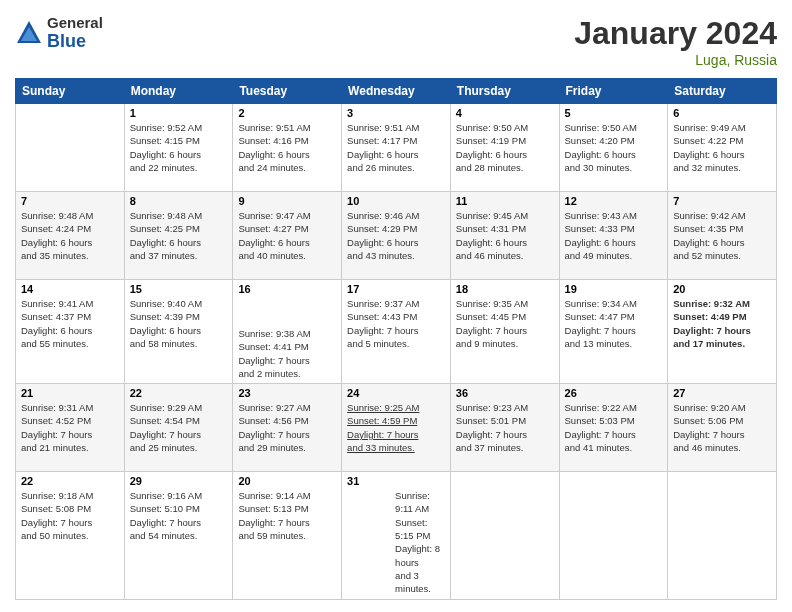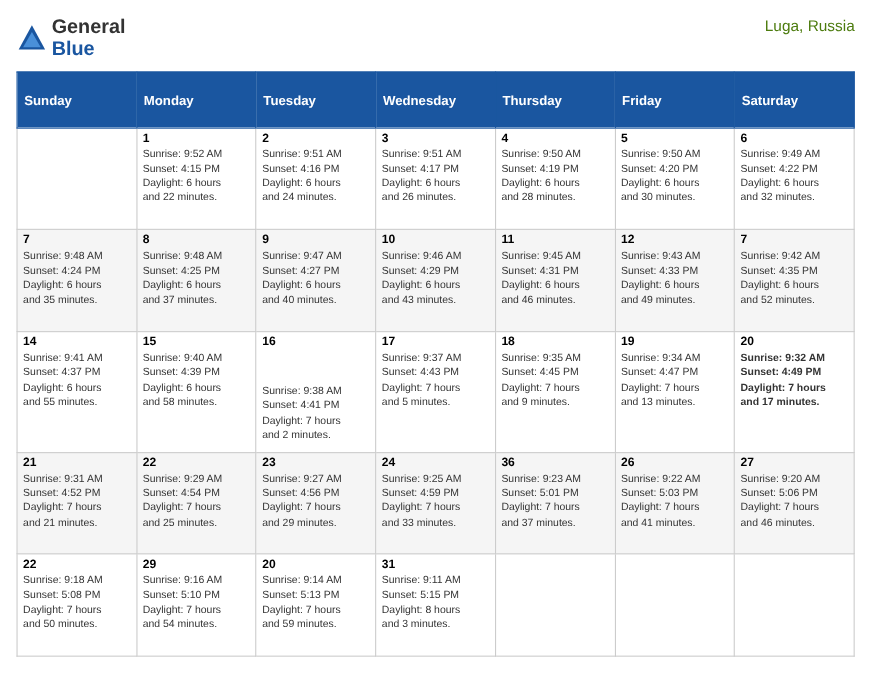--- a/index.html
+++ b/index.html
@@ -26,21 +26,21 @@
     .logo {
       display: flex;
       align-items: center;
     }
     .logo-text {
       display: flex;
       flex-direction: column;
       line-height: 1.1;
     }
     .logo-general {
-      font-size: 18px;
+      font-size: 15px;
       font-weight: bold;
       color: #333;
     }
     .logo-blue {
       font-size: 18px;
       font-weight: bold;
       color: #1a56a0;
     }
     .logo-icon {
       width: 28px;
@@ -62,21 +62,21 @@
     .calendar {
       flex: 1;
       border-collapse: collapse;
       width: 100%;
       font-size: 10.5px;
     }
     .calendar th {
       background-color: #1a56a0;
       color: #fff;
       text-align: left;
-      padding: 18px 6px;
+      padding: 5px 6px;
       font-size: 12px;
       border: 1px solid #1a56a0;
     }
     .calendar td {
       border: 1px solid #ccc;
       vertical-align: top;
       padding: 3px 5px;
       width: calc(100% / 7);
       height: 88px;
     }
@@ -112,20 +112,21 @@
       <svg class="logo-icon" viewBox="0 0 28 28" xmlns="http://www.w3.org/2000/svg">
         <polygon points="14,2 26,24 2,24" fill="#1a56a0"></polygon>
         <polygon points="14,8 22,22 6,22" fill="#4a90d9"></polygon>
       </svg>
       <div class="logo-text">
         <span class="logo-general">General</span>
         <span class="logo-blue">Blue</span>
       </div>
     </div>
     <div class="title-area">
+      <div class="month-title">January 2024</div>
       <div class="location">Luga, Russia</div>
     </div>
   </div>
 
   <table class="calendar">
     <thead>
       <tr>
         <th>Sunday</th>
         <th>Monday</th>
         <th>Tuesday</th>
@@ -300,21 +301,21 @@
           </td>
           <td>
             <div class="day-num">23</div>
             <div class="cell-info" style="white-space: pre-line;">Sunrise: 9:27 AM
 Sunset: 4:56 PM
 Daylight: 7 hours
 and 29 minutes.</div>
           </td>
           <td>
             <div class="day-num">24</div>
-            <div class="cell-info" style="white-space: pre-line;">Sunrise: 9:25 AM
+            <div class="cell-info" style="white-space: pre-line; text-decoration: underline;">Sunrise: 9:25 AM
 Sunset: 4:59 PM
 Daylight: 7 hours
 and 33 minutes.</div>
           </td>
           <td>
             <div class="day-num">36</div>
             <div class="cell-info" style="white-space: pre-line;">Sunrise: 9:23 AM
 Sunset: 5:01 PM
 Daylight: 7 hours
 and 37 minutes.</div>
@@ -351,21 +352,21 @@
           </td>
           <td>
             <div class="day-num">20</div>
             <div class="cell-info" style="white-space: pre-line;">Sunrise: 9:14 AM
 Sunset: 5:13 PM
 Daylight: 7 hours
 and 59 minutes.</div>
           </td>
           <td>
             <div class="day-num">31</div>
-            <div class="cell-info" style="white-space: pre-line;">Sunrise: 9:11 AM
+            <div class="cell-info" style="white-space: pre-line; margin-left: 48px;">Sunrise: 9:11 AM
 Sunset: 5:15 PM
 Daylight: 8 hours
 and 3 minutes.</div>
           </td>
           <td class="cell-empty"></td>
           <td class="cell-empty"></td>
           <td class="cell-empty"></td>
         </tr>
       </tbody>
   </table>

